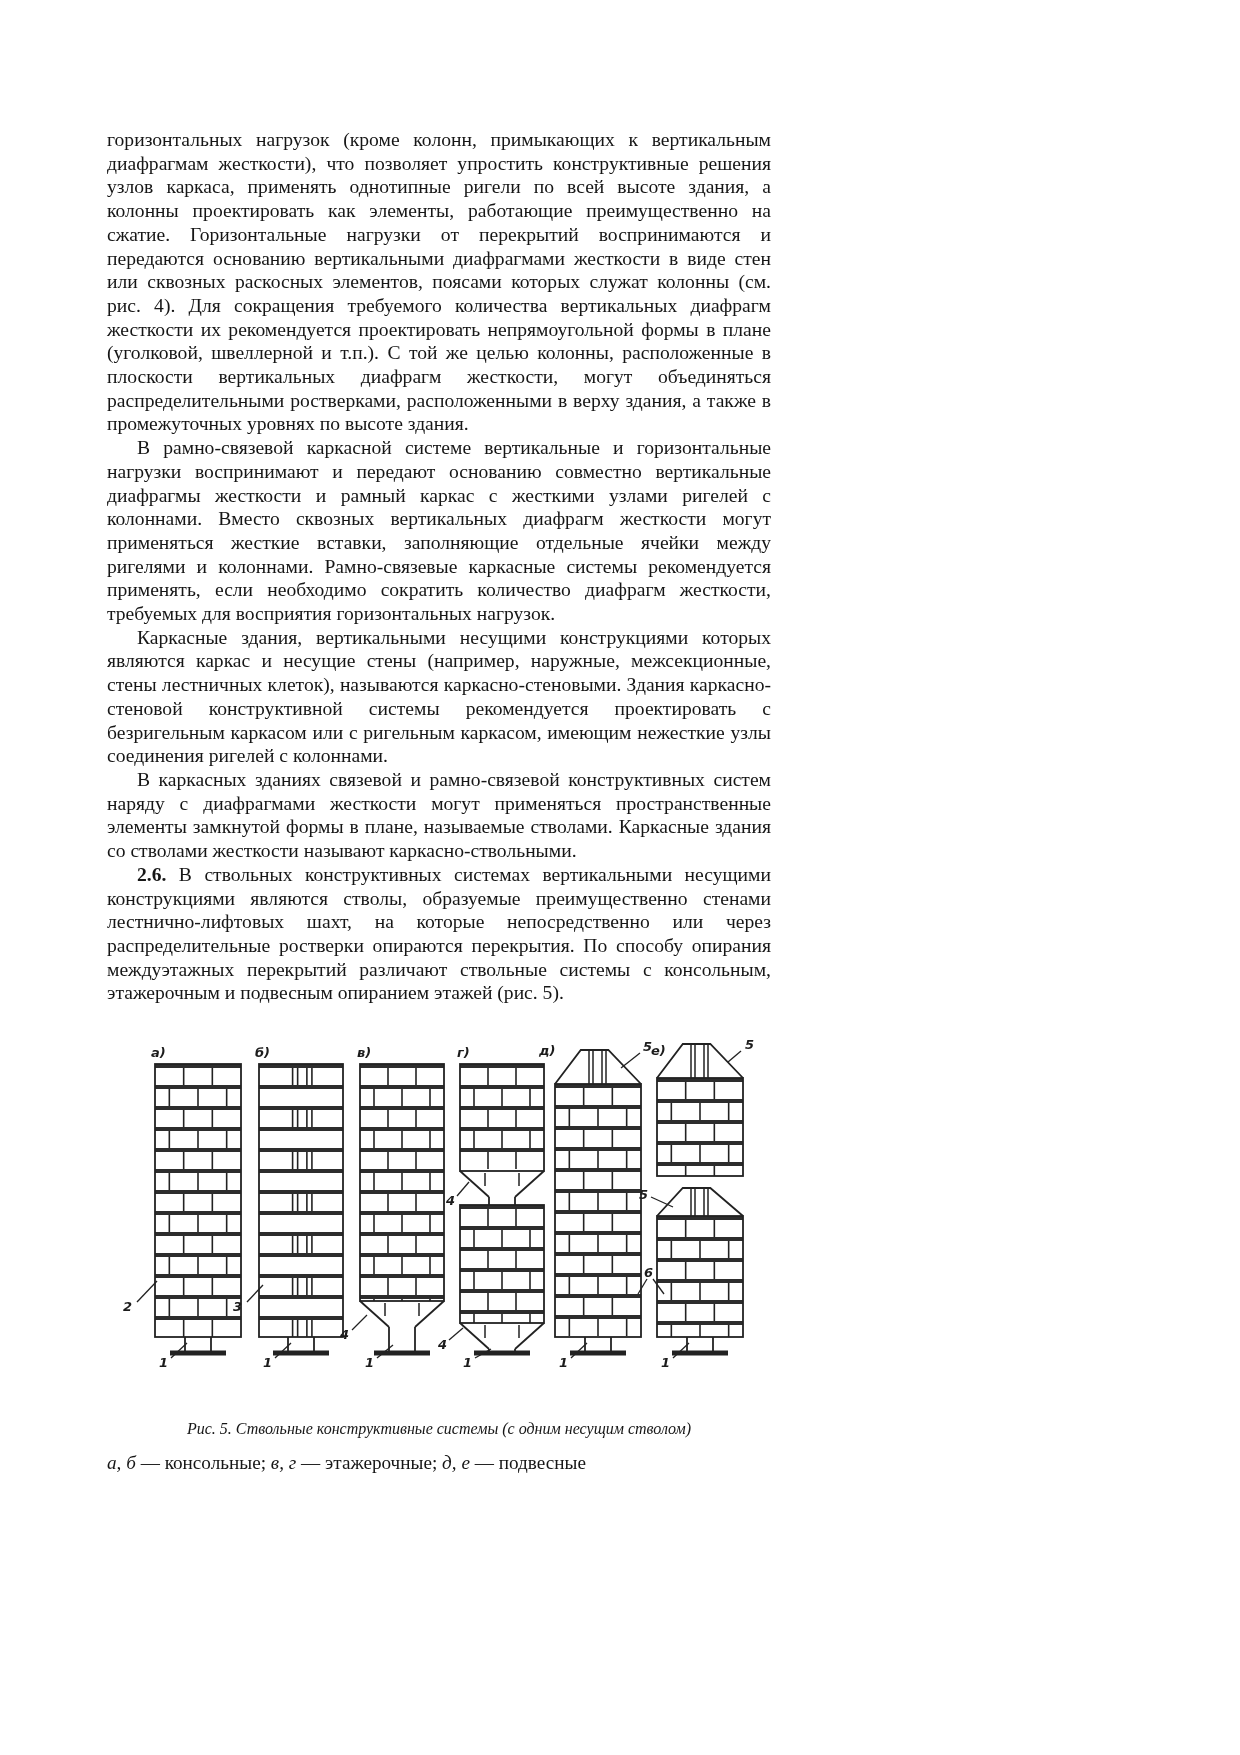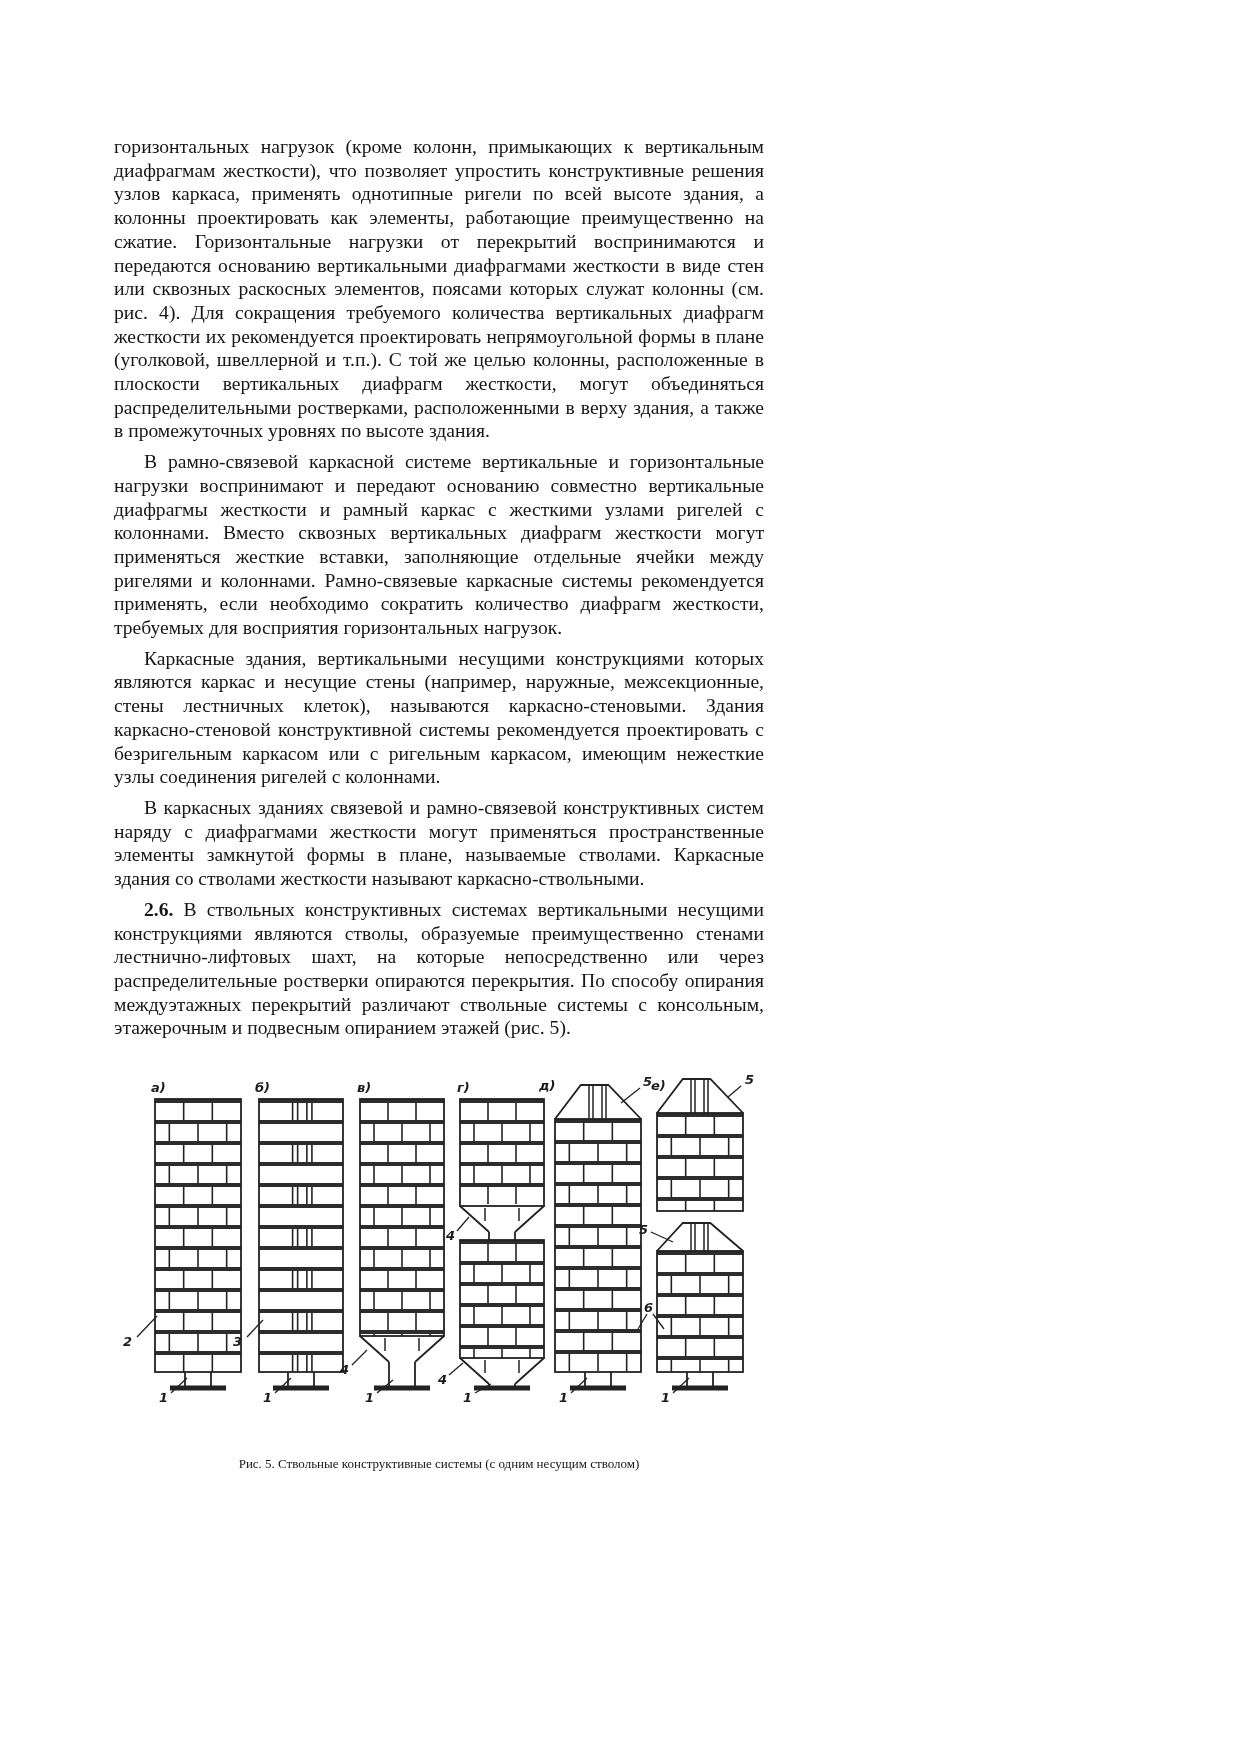--- a/index.html
+++ b/index.html
@@ -4,27 +4,27 @@
 <style>
   html,body{margin:0;padding:0;}
   body{
     width:1240px;height:1755px;background:#ffffff;color:#161616;
     font-family:"Liberation Serif", serif;overflow:hidden;position:relative;
   }
   .text-column{
     position:absolute;left:107px;top:128px;width:664px;
     font-size:19.6px;line-height:23.7px;text-align:justify;
   }
-  p.para{margin:7px;text-indent:30px;}
+  p.para{margin:0;text-indent:30px;}
   p.para.no-indent{text-indent:0;}
   .lead-num{font-weight:bold;}
   figure.fig{margin:26px 0 0 0;padding:0;}
   .caption{
     text-align:center;margin:36px auto 8px auto;max-width:600px;
-    font-size:13px;line-height:27px;
+    font-size:16px;line-height:27px;font-style:italic;
   }
   .legend{margin-top:6px;font-size:19.2px;line-height:26px;text-align:left;}
   .legend i{font-family:"Liberation Serif", serif;}
   svg text{font-family:"DejaVu Sans", sans-serif;font-weight:bold;font-style:italic;font-size:13px;fill:#1c1c1c;}
 </style>
 </head>
 <body>
 
 <div class="text-column">
 
@@ -383,14 +383,15 @@
       <text x="331" y="318">4</text>
       <text x="536" y="20">5</text>
       <text x="638" y="18">5</text>
       <text x="532" y="168">5</text>
       <text x="537" y="246">6</text>
     </svg>
   </figure>
 
   <div class="caption">Рис. 5. Ствольные конструктивные системы (с одним несущим стволом)</div>
 
+  <div class="legend"><i>а, б</i><span> — консольные; </span><i>в, г</i><span> — этажерочные; </span><i>д, е</i><span> — подвесные</span></div>
 
 </div>
 
 </body></html>

